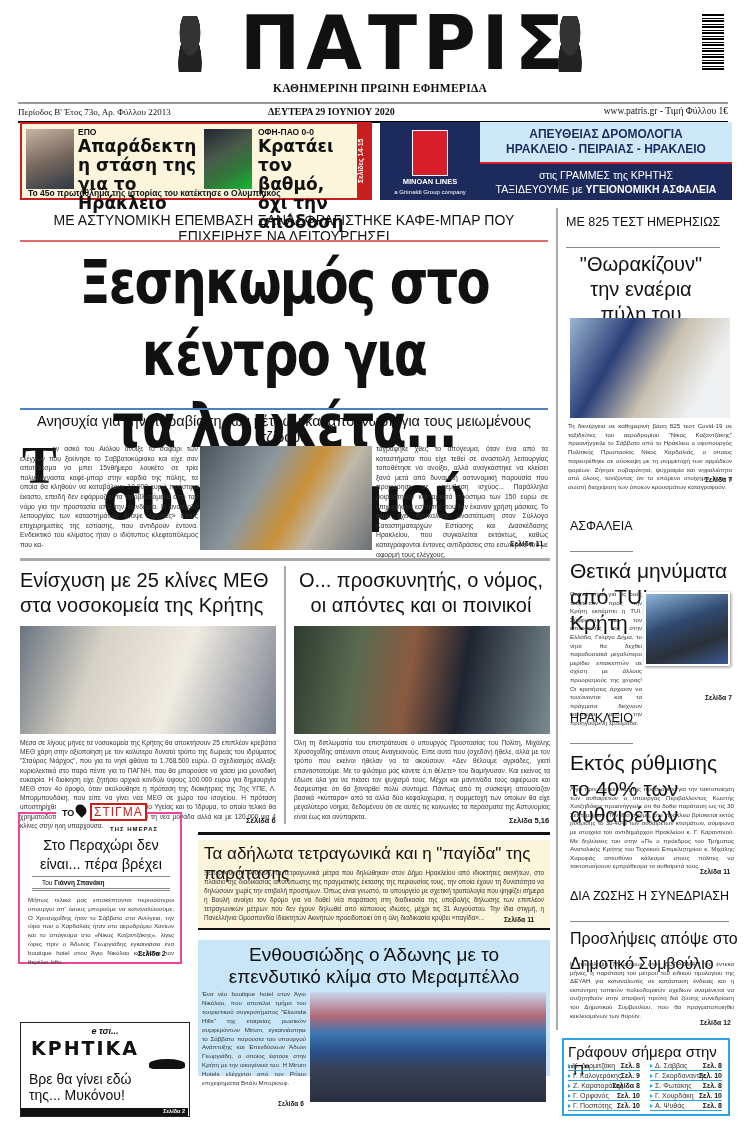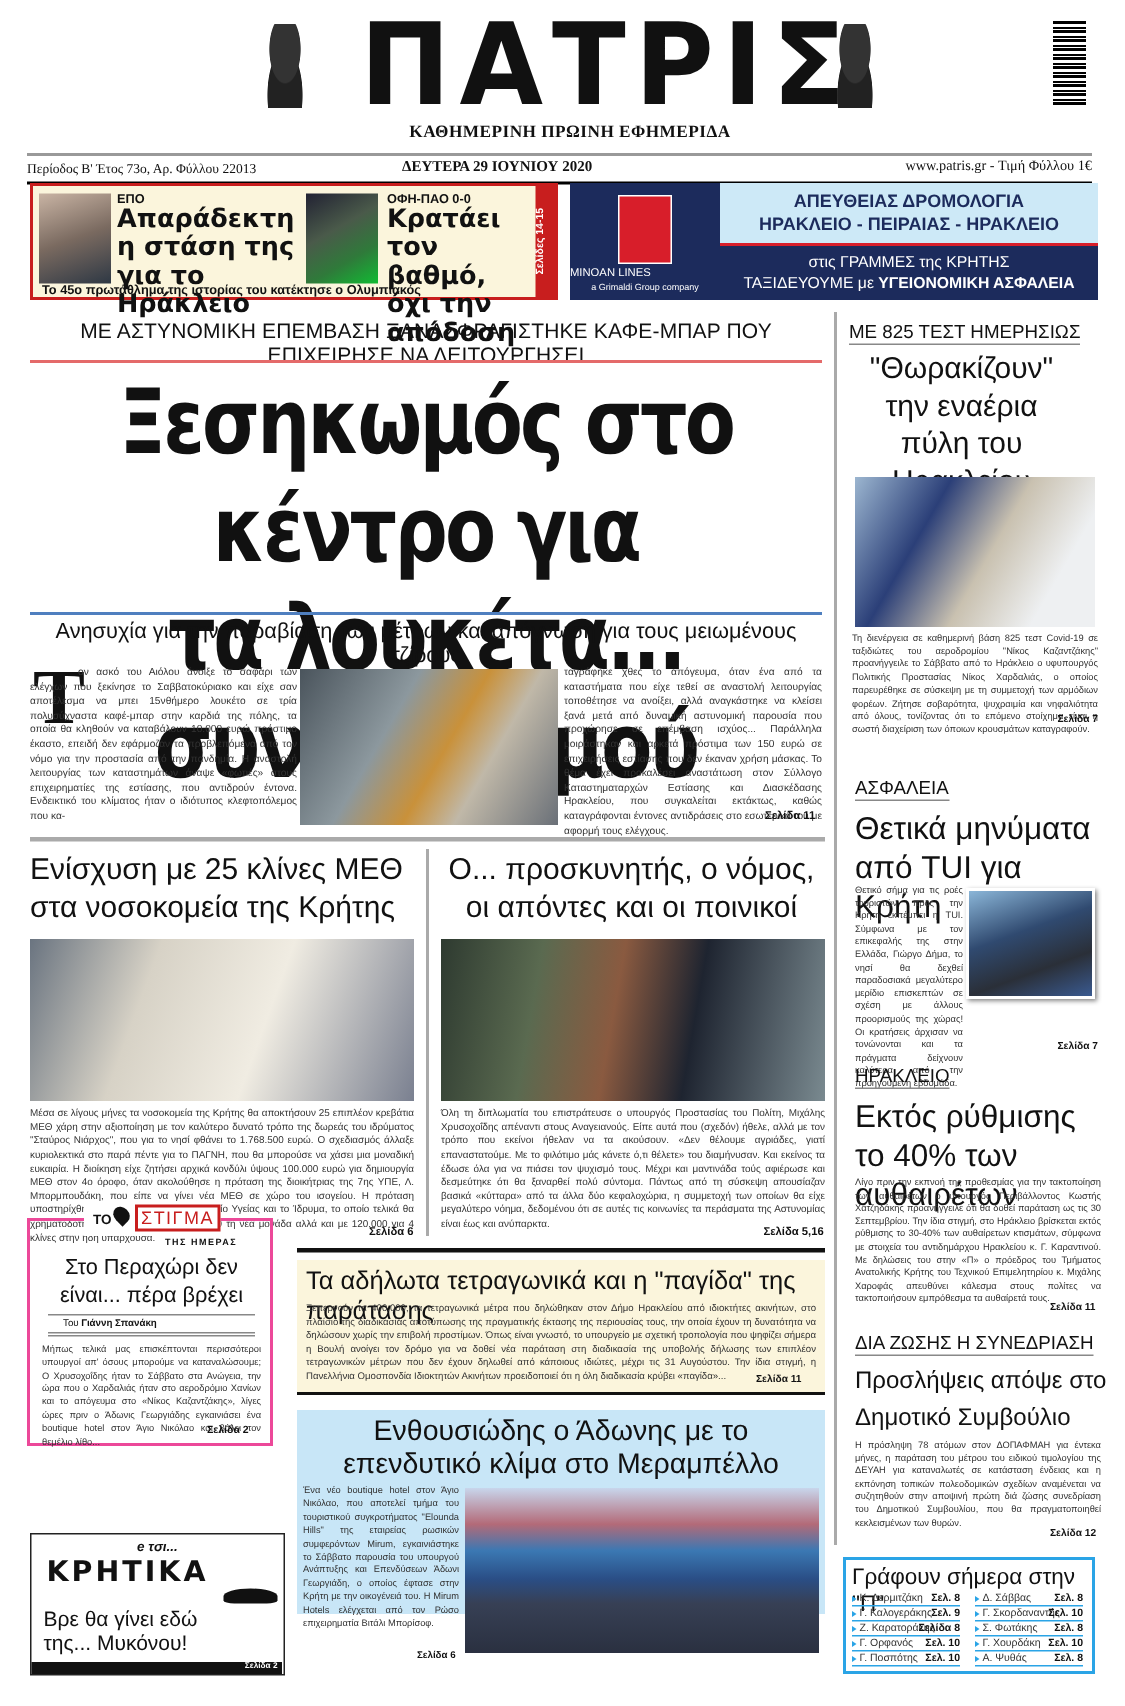--- a/index.html
+++ b/index.html
@@ -32,21 +32,21 @@
 .kicker-line{left:20px;top:240px;width:528px;height:2px;background:#e46a6a}
 .main-head{left:20px;top:246px;width:528px;font-size:60px;font-weight:900;line-height:72px;text-align:center;font-family:"DejaVu Sans Condensed","DejaVu Sans",sans-serif;letter-spacing:-2px;transform:scaleX(.92);transform-origin:center top}
 .sub-line{left:20px;top:408px;width:528px;height:2px;background:#4f7fbf}
 .sub-head{left:20px;top:413px;width:528px;font-size:14.5px;text-align:center}
 .body-txt{font-size:6.8px;line-height:9.6px;color:#333;text-align:justify}
 .dropcap{left:22px;top:444px;width:26px;height:46px;font-size:52px;font-weight:900;line-height:44px;font-family:"Liberation Serif",serif}
 .pic{background:linear-gradient(135deg,#6b7f8c,#9fb0b8 40%,#6d5b4a 70%,#3d4652)}
 .ref{font-weight:bold;font-size:7.5px;color:#111}
 .gray-sep{height:3px;background:#aaa}
 
-.rc-kicker{font-size:12.5px;color:#111;border-bottom:1px solid #888;display:inline-block;padding-bottom:1px}
+.rc-kicker{font-size:12.5px;color:#111;border-bottom:1px solid #888;display:inline-block;padding-bottom:18px}
 .rc-head{font-size:20px;line-height:25px;color:#111}
 .section-head{font-size:21px;line-height:26px;color:#111}
 .stigma-box{left:18px;top:812px;width:164px;height:152px;border:2px solid #ec4899}
 .kritika-box{left:20px;top:1022px;width:170px;height:95px;border:1.5px solid #222}
 .sq-box{left:198px;top:840px;width:352px;height:88px;background:#fbf5dc}
 .adonis-box{left:198px;top:940px;width:352px;height:136px;background:#c8e6f7}
 .writers{left:562px;top:1038px;width:168px;height:78px;border:2px solid #2aa4e6;background:#fff}
 .writers .t{font-size:15px;padding:3px 4px 0;line-height:18px}
 .writers .row{position:absolute;font-size:7px;height:9px;border-bottom:1.2px solid #2aa4e6;width:72px}
 .writers .row .n{position:absolute;left:5px;color:#333}
@@ -77,21 +77,21 @@
   <div class="pimg" style="left:182px;background:linear-gradient(150deg,#223,#4a5a4a 40%,#2f7a3a 70%,#1b3)"></div>
   <div class="kick" style="left:236px;top:3px">ΟΦΗ-ΠΑΟ 0-0</div>
   <div class="head" style="left:236px;top:13px;width:100px">Κρατάει τον βαθμό, όχι την απόδοση</div>
   <div class="foot">Το 45ο πρωτάθλημα της ιστορίας του κατέκτησε ο Ολυμπιακός</div>
   <div class="side">Σελίδες 14-15</div>
 </div>
 
 <div class="abs ad">
   <div class="logo">
     <div class="logobox"></div>
-    <div style="position:absolute;left:0;top:56px;width:100px;text-align:left;color:#fff;font-size:7.5px;font-weight:normal;line-height:8px">MINOAN LINES</div>
+    <div style="position:absolute;left:0;top:56px;width:100px;text-align:center;color:#fff;font-size:7.5px;font-weight:bold;line-height:8px">MINOAN LINES</div>
     <div style="position:absolute;left:0;top:67px;width:100px;text-align:center;color:#fff;font-size:6px">a Grimaldi Group company</div>
   </div>
   <div class="top">
     <div>ΑΠΕΥΘΕΙΑΣ ΔΡΟΜΟΛΟΓΙΑ</div>
     <div>ΗΡΑΚΛΕΙΟ - ΠΕΙΡΑΙΑΣ - ΗΡΑΚΛΕΙΟ</div>
   </div>
   <div class="redline"></div>
   <div class="bot">
     <div>στις ΓΡΑΜΜΕΣ της ΚΡΗΤΗΣ</div>
     <div><span>ΤΑΞΙΔΕΥΟΥΜΕ με </span><b>ΥΓΕΙΟΝΟΜΙΚΗ ΑΣΦΑΛΕΙΑ</b></div>

